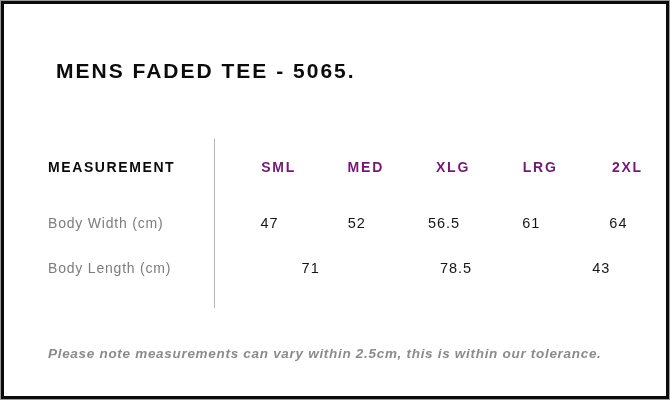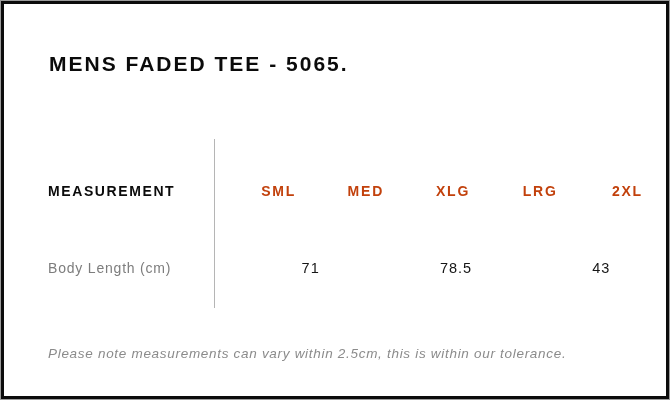--- a/index.html
+++ b/index.html
@@ -20,21 +20,21 @@
     height: 100%;
     box-sizing: border-box;
     border: 3px solid #0b0b0b;      
     background: #ffffff;
     position: relative;
   }
   .page-title {
     position: absolute;
     left: 44px;
     top: 47px;
-    margin: 1px;
+    margin: 8px;
     font-size: 21px;
     font-weight: bold;
     letter-spacing: 2px;
     color: #0b0b0b;
     white-space: nowrap;
   }
   .divider {
     position: absolute;
     left: 210px;
     top: 135px;
@@ -43,21 +43,21 @@
     background: #b5b5b5;
   }
   .row {
     position: absolute;
     left: 44px;
     width: 614px;
     height: 46px;
     display: flex;
     align-items: center;
   }
-  .row.header-row { top: 164px; gap: 18px; }
+  .row.header-row { top: 140px; gap: 18px; }
   .row.r0 { top: 196px; }
   .row.r1 { top: 241px; gap: 24px; }
   .cell {
     flex: 1;
     text-align: center;
     font-size: 14.5px;
     color: #161616;
     letter-spacing: 1px;
     white-space: nowrap;
   }
@@ -66,36 +66,37 @@
     width: 178px;
     text-align: left;
     font-size: 14px;
     color: #7d7d7d;
     letter-spacing: 0.8px;
   }
   .header-cell {
     font-size: 14px;
     font-weight: bold;
     letter-spacing: 1.8px;
-    color: #c2410c;
+    color: #701a75;
   }
   .label-cell.header-cell {
     color: #0b0b0b;
     letter-spacing: 1.6px;
   }
   .note {
     position: absolute;
     left: 44px;
     top: 342px;
     margin: 0;
     font-size: 13.5px;
     font-style: italic;
     letter-spacing: 0.7px;
     color: #8b8b8b;
     white-space: nowrap;
+    font-weight: bold;
   }
 </style>
 </head>
 <body>
 
 <div class="frame">
   <div class="card">
 
     <h1 class="page-title">MENS FADED TEE - 5065.</h1>
 
@@ -103,20 +104,28 @@
 
     <div class="row header-row">
       <div class="cell label-cell header-cell">MEASUREMENT</div>
       <div class="cell header-cell">SML</div>
       <div class="cell header-cell">MED</div>
       <div class="cell header-cell">XLG</div>
       <div class="cell header-cell">LRG</div>
       <div class="cell header-cell">2XL</div>
     </div>
 
+    <div class="row r0">
+      <div class="cell label-cell">Body Width (cm)</div>
+      <div class="cell">47</div>
+      <div class="cell">52</div>
+      <div class="cell">56.5</div>
+      <div class="cell">61</div>
+      <div class="cell">64</div>
+    </div>
 
     <div class="row r1">
       <div class="cell label-cell">Body Length (cm)</div>
       <div class="cell">71</div>
       <div class="cell">78.5</div>
       <div class="cell">43</div>
     </div>
 
     <p class="note">Please note measurements can vary within 2.5cm, this is within our tolerance.</p>
 

